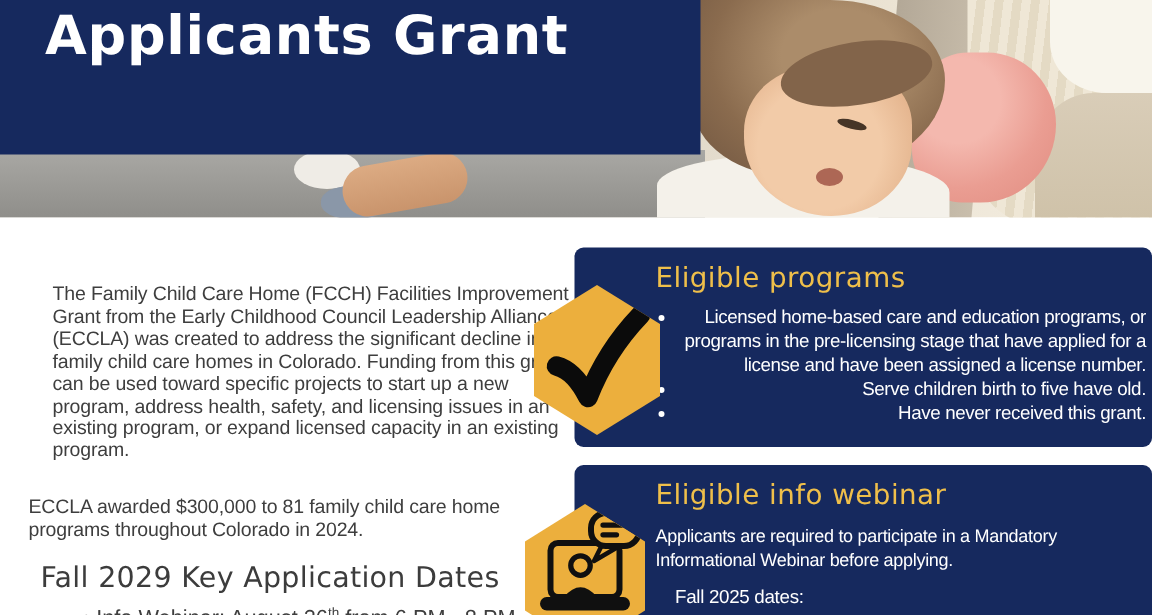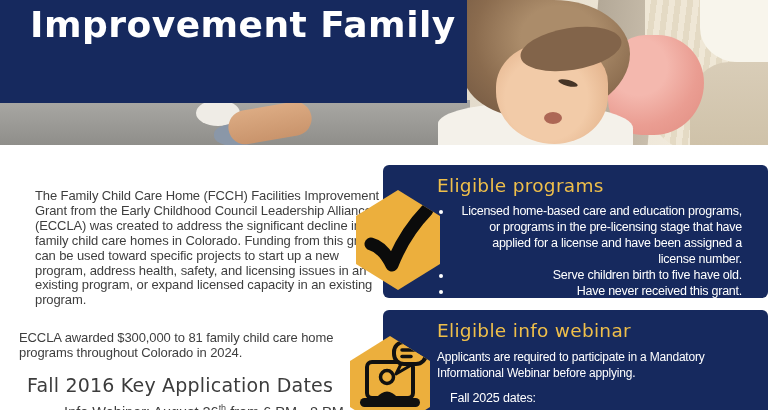--- a/index.html
+++ b/index.html
@@ -44,21 +44,21 @@
   
   .p1{left:35px;top:176px;width:348px;font-size:13px;line-height:14.9px;letter-spacing:-.1px;}
   .p2{left:19px;top:318px;width:348px;font-size:13px;line-height:14.9px;letter-spacing:-.1px;}
   .key-heading{left:27px;top:374px;font-family:"DejaVu Sans",sans-serif;font-size:19px;
       color:#3c3c3c;letter-spacing:.2px;white-space:nowrap;}
   .key-item{left:55px;top:403px;font-size:14.5px;white-space:nowrap;}
   sup{font-size:.62em;}
 
   
   .panel{position:absolute;left:383px;width:385px;background:#16295e;border-radius:6px;
-      box-sizing:border-box;padding:10px 26px 0 54px;color:#ffffff;}
+      box-sizing:border-box;padding:10px 4px 0 54px;color:#ffffff;}
   .panel h2{margin:0;font-family:"DejaVu Sans",sans-serif;font-weight:normal;font-size:18.5px;
       color:#efbf4a;letter-spacing:.3px;}
   .panel-1{top:165px;height:133px;}
   .panel-2{top:310px;height:115px;}
   .panel ul{margin:7px 0 0;padding-left:16px;font-size:12.5px;line-height:16px;letter-spacing:-.25px;text-align:right;}
   .panel li{margin:0;}
   .panel .body-text{margin:9px 0 0;font-size:12px;line-height:15.5px;letter-spacing:-.2px;width:320px;}
   .panel .dates-label{margin:10px 13px 0;font-size:12.5px;letter-spacing:-.2px;}
   .panel ul.dates{margin:2px 0 0;padding-left:28px;}
 
@@ -84,27 +84,27 @@
     <div class="ph cloth-left"></div>
     <div class="ph jeans"></div>
     <div class="ph hand"></div>
     <div class="ph shirt"></div>
     <div class="ph baby-hair"></div>
     <div class="ph baby-face"></div>
     <div class="ph fringe"></div>
     <div class="ph eye"></div>
     <div class="ph mouth"></div>
     <div class="banner">
-      <h1>Improvement Family</h1>
+      <h1>Applicants Grant</h1>
     </div>
   </div>
 
   <p class="abs p1">The Family Child Care Home (FCCH) Facilities Improvement Grant from the Early Childhood Council Leadership Alliance (ECCLA) was created to address the significant decline in family child care homes in Colorado. Funding from this grant can be used toward specific projects to start up a new program, address health, safety, and licensing issues in an existing program, or expand licensed capacity in an existing program.</p>
   <p class="abs p2">ECCLA awarded $300,000 to 81 family child care home programs throughout Colorado in 2024.</p>
-  <div class="abs key-heading">Fall 2016 Key Application Dates</div>
+  <div class="abs key-heading">Fall 2029 Key Application Dates</div>
   <div class="abs key-item">
     <span>•</span>
     <span>Info Webinar: August 26</span><sup>th</sup><span> from 6 PM - 8 PM</span>
   </div>
 
   <div class="panel panel-1">
     <h2>Eligible programs</h2>
     <ul>
       <li>Licensed home-based care and education programs, or programs in the pre-licensing stage that have applied for a license and have been assigned a license number.</li>
       <li>Serve children birth to five have old.</li>

